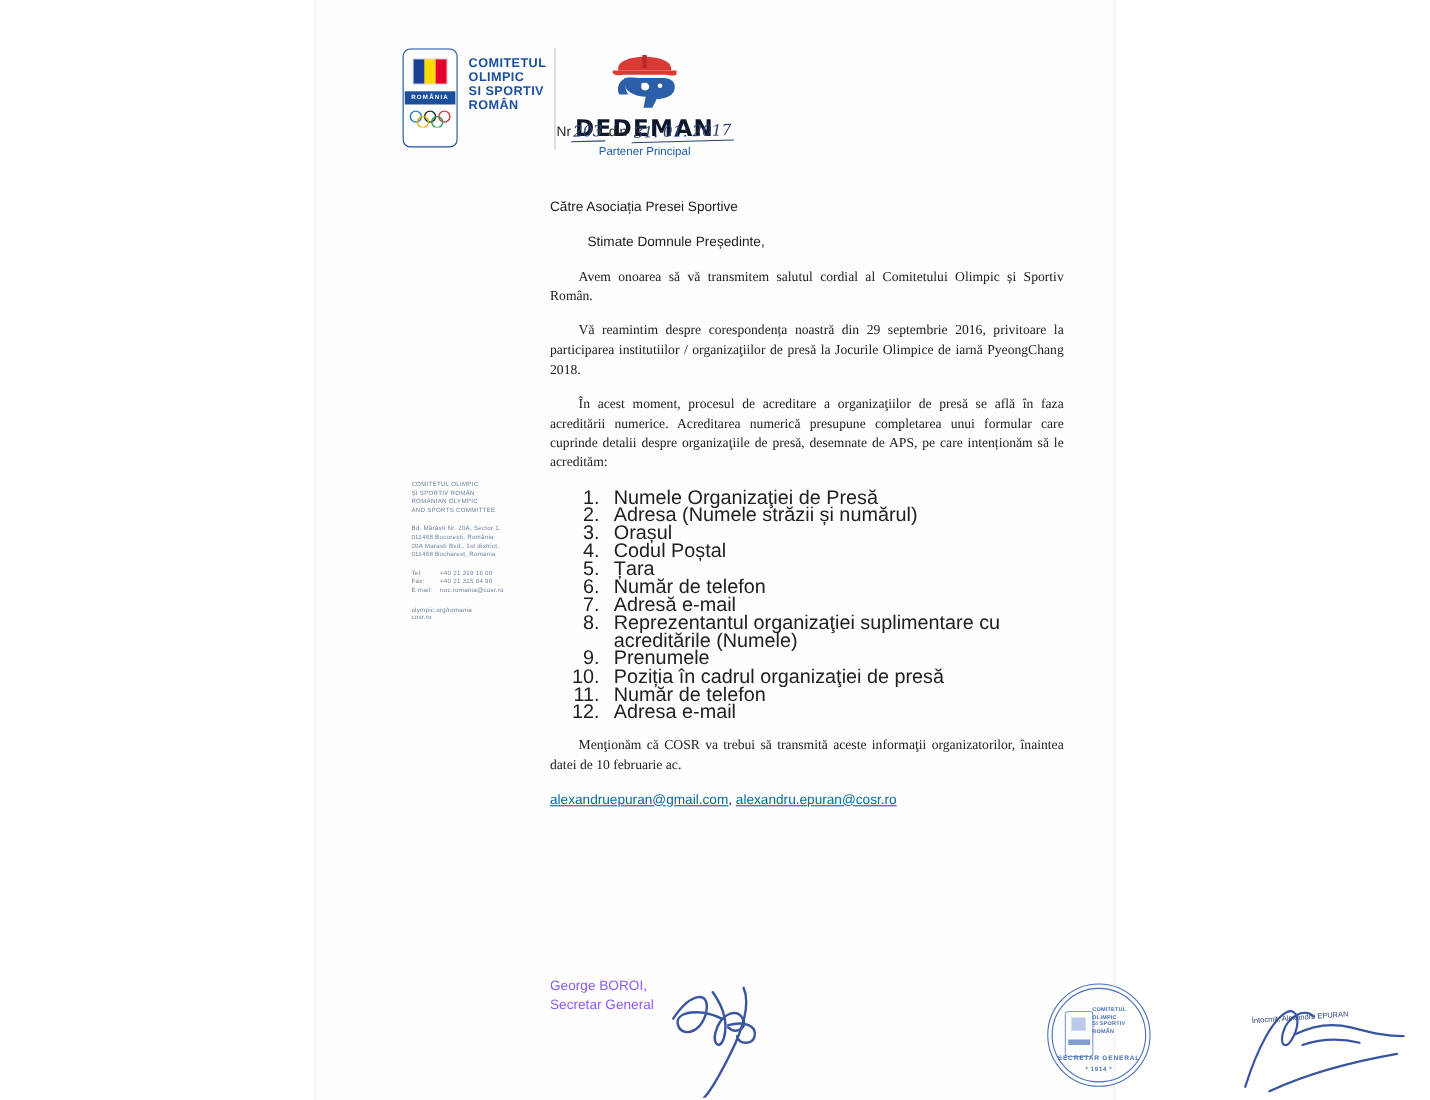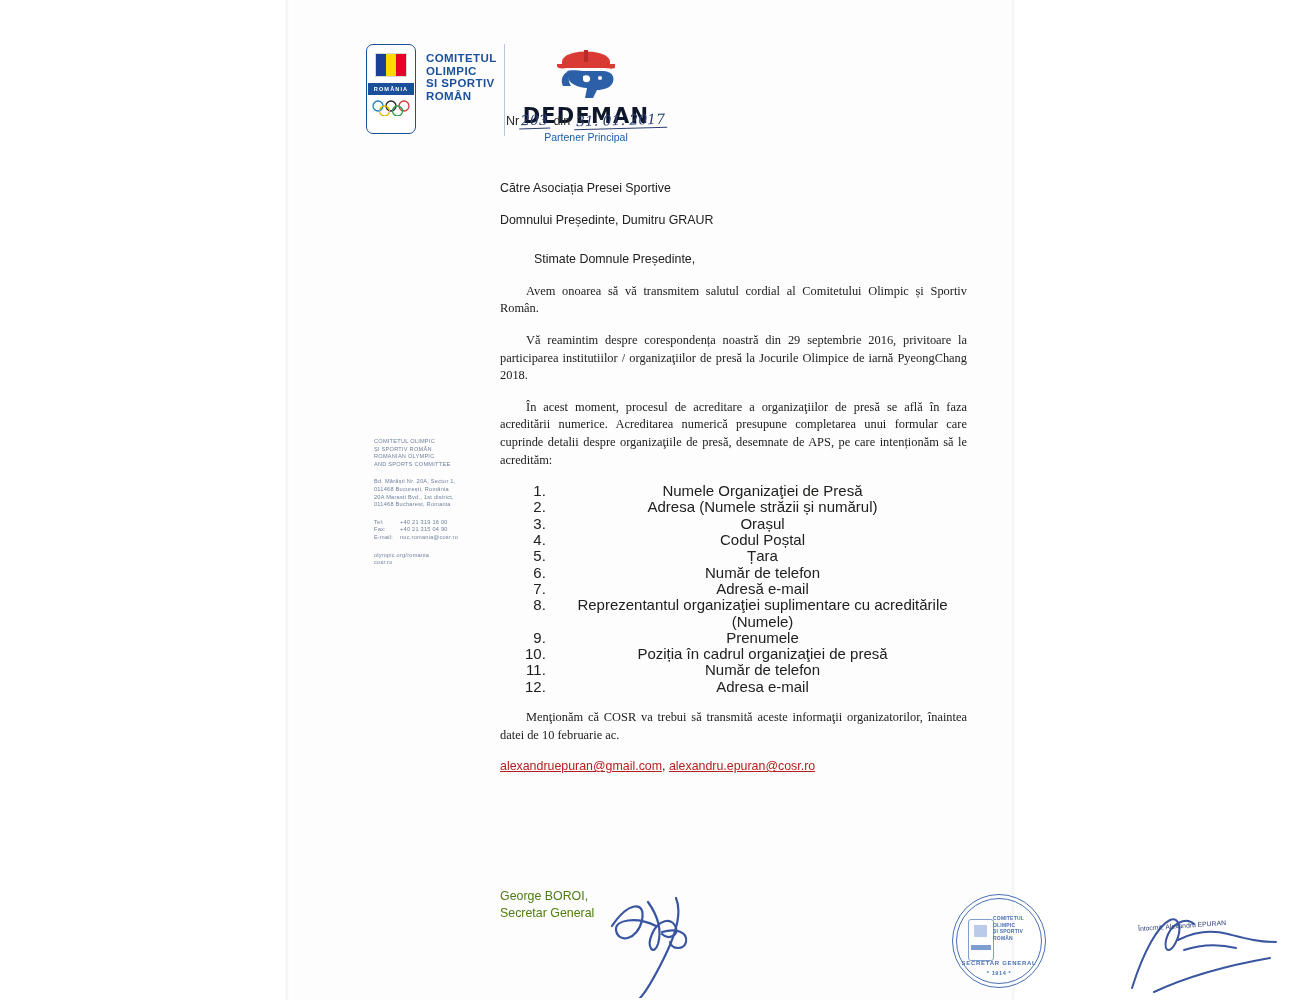--- a/index.html
+++ b/index.html
@@ -68,28 +68,28 @@
   .side .lab{width:26px;flex:none;}
 
   
   .body{position:absolute;left:214px;top:180px;width:467px;
     color:#20201f;font-size:12.4px;line-height:17.6px;}
   .body p{margin:0 0 14px 0;text-align:justify;}
   .body p.ind{text-indent:26px;font-family:Liberation Serif, serif;}
   .addr{margin:0;text-align:left;}
   .greet{margin:0 0 14px 0;text-indent:34px;}
 
-  ol.list{margin:2px 0 14px 0;padding-left:50px;font-size:15px;
-    line-height:16.3px;text-align:center;}
+  ol.list{margin:2px 0 14px 0;padding-left:50px;font-size:18px;
+    line-height:16.3px;}
   ol.list li{padding-left:8px;margin:0;}
 
-  a.mail{color:#b91c1c;text-decoration:underline;}
+  a.mail{color:#0369a1;text-decoration:underline;}
 
   .sign{position:absolute;left:214px;top:888px;font-size:12.4px;
-    line-height:16.5px;color:#4d7c0f;}
+    line-height:16.5px;color:#8b5cf6;}
 
   
   .sig-svg{position:absolute;pointer-events:none;}
 
   .stamp{position:absolute;left:666px;top:894px;width:92px;height:92px;}
   .stamp-in{width:100%;height:100%;border:1.4px solid #4a6fb5;
     border-radius:50%;position:relative;}
   .stamp-in2{position:absolute;left:3px;top:3px;right:3px;bottom:3px;
     border:0.8px solid #4a6fb5;border-radius:50%;}
   .stamp-txt{position:absolute;left:40px;top:20px;width:48px;
@@ -196,21 +196,20 @@
       </div>
     </div>
     <div class="blk">
       <div>olympic.org/romania</div>
       <div>cosr.ro</div>
     </div>
   </div>
 
   <div class="body">
     <p class="addr">Către Asociația Presei Sportive</p>
-    <p class="addr" style="margin-bottom:22px;">Domnului Președinte, Dumitru GRAUR</p>
 
     <p class="greet" style="">Stimate Domnule Președinte,</p>
 
     <p class="ind">Avem onoarea să vă transmitem salutul cordial al Comitetului Olimpic și Sportiv Român.</p>
     <p class="ind">Vă reamintim despre corespondența noastră din 29 septembrie 2016, privitoare la participarea institutiilor / organizaţiilor de presă la Jocurile Olimpice de iarnă PyeongChang 2018.</p>
     <p class="ind">În acest moment, procesul de acreditare a organizaţiilor de presă se află în faza acreditării numerice. Acreditarea numerică presupune completarea unui formular care cuprinde detalii despre organizaţiile de presă, desemnate de APS, pe care intenționăm să le acredităm:</p>
 
     <ol class="list">
       <li>Numele Organizaţiei de Presă</li>
       <li>Adresa (Numele străzii și numărul)</li>

